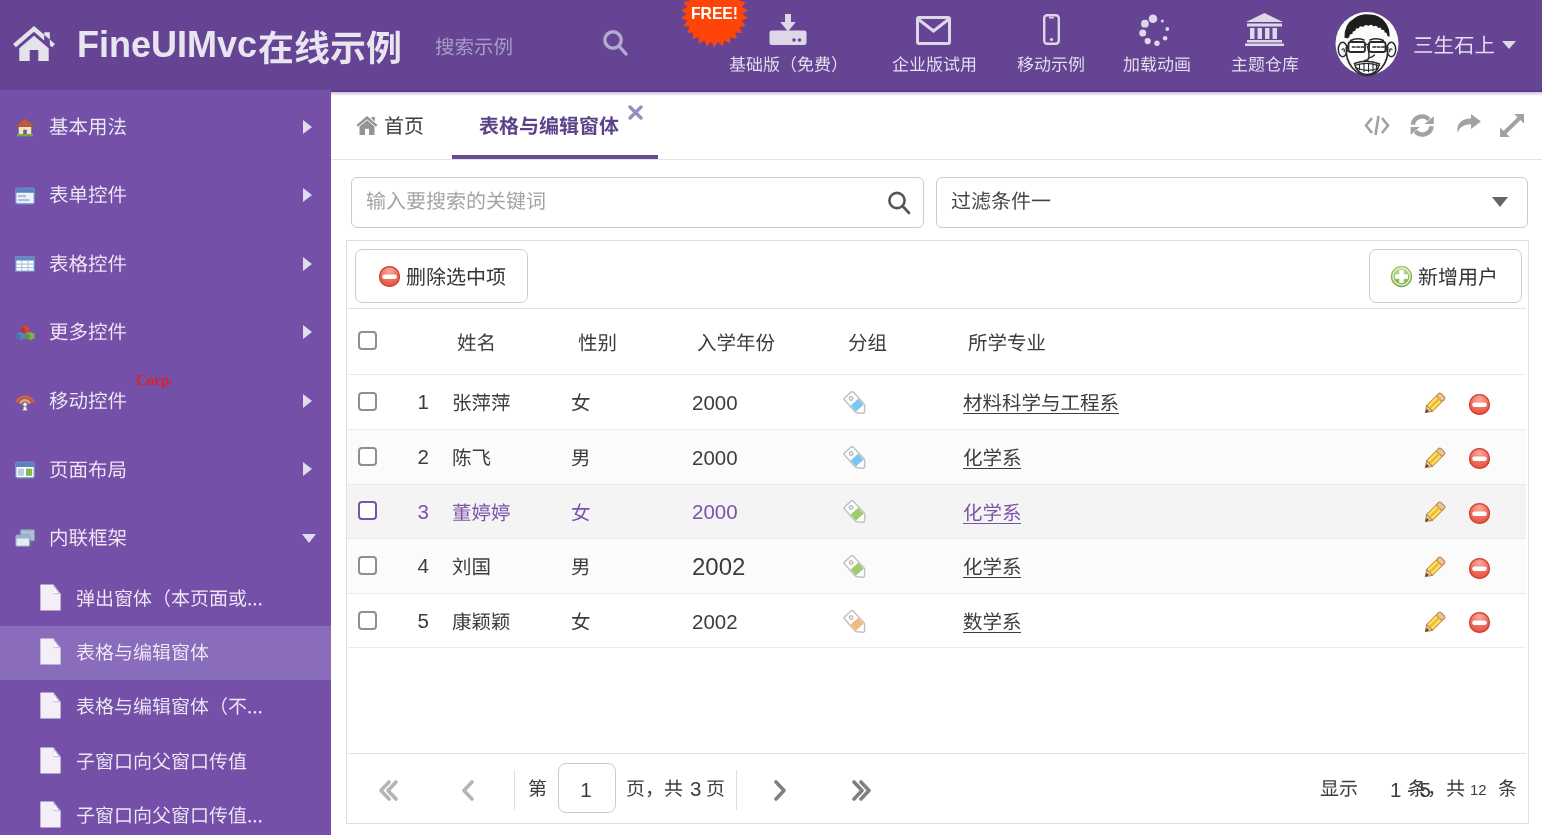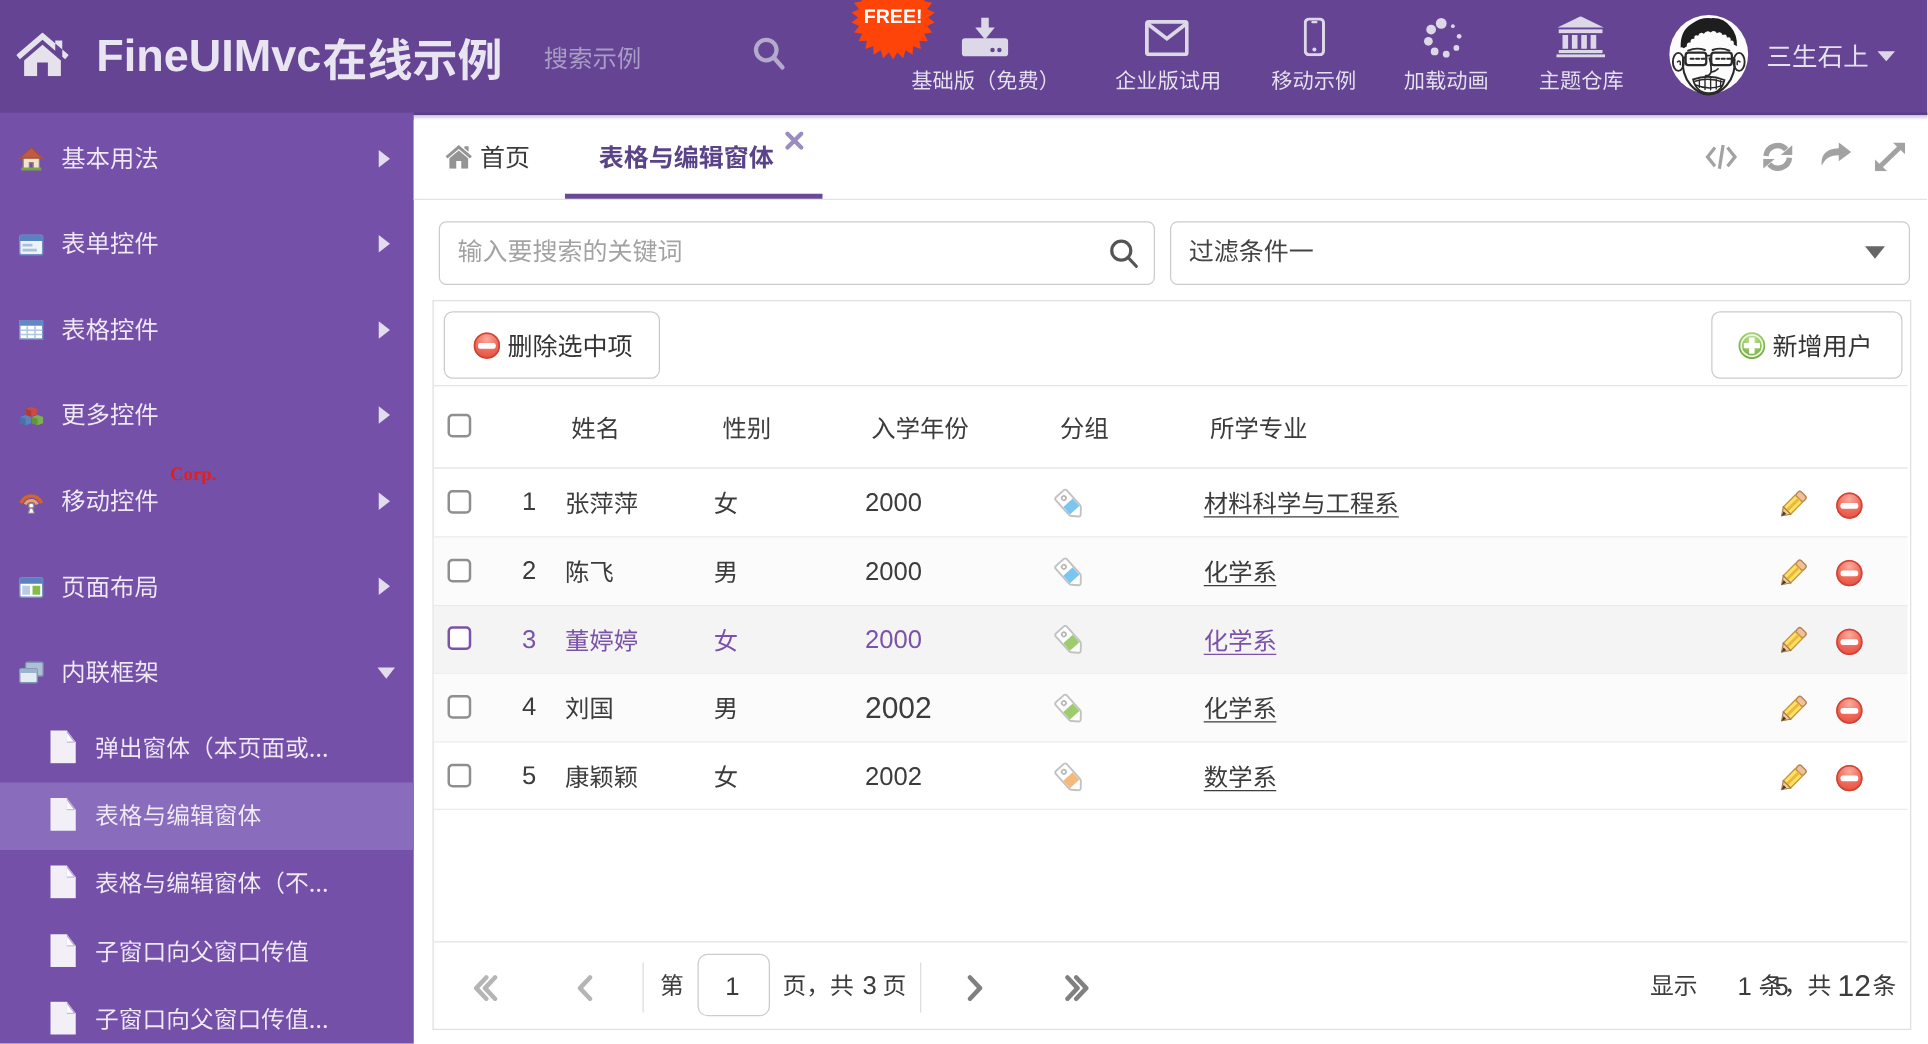--- a/index.html
+++ b/index.html
@@ -967,17 +967,17 @@
     </g>
   </svg>
 <div class="abs" style="left:1390px;top:780px;font-size:20.5px;line-height:20.5px;color:#3c3c3c">1 - 5</div>
 <svg style="position:absolute;left:1408.0px;top:778.6px;" width="59" height="22">
     <g fill="#3c3c3c" transform="translate(0,16.3) scale(0.019000,-0.019000)">
       <use href="#g6761" x="0"></use>
       <use href="#gff0c" x="1000"></use>
       <use href="#g5171" x="2000"></use>
     </g>
   </svg>
-<div class="abs" style="left:1470.0px;top:780px;font-size:24px;line-height:20.5px;color:#3c3c3c">12</div>
+<div class="abs" style="left:1470.0px;top:780px;font-size:15px;line-height:20.5px;color:#3c3c3c">12</div>
 <svg style="position:absolute;left:1498.0px;top:778.6px;" width="21" height="22">
     <g fill="#3c3c3c" transform="translate(0,16.3) scale(0.019000,-0.019000)">
       <use href="#g6761" x="0"></use>
     </g>
   </svg>
 </body></html>

